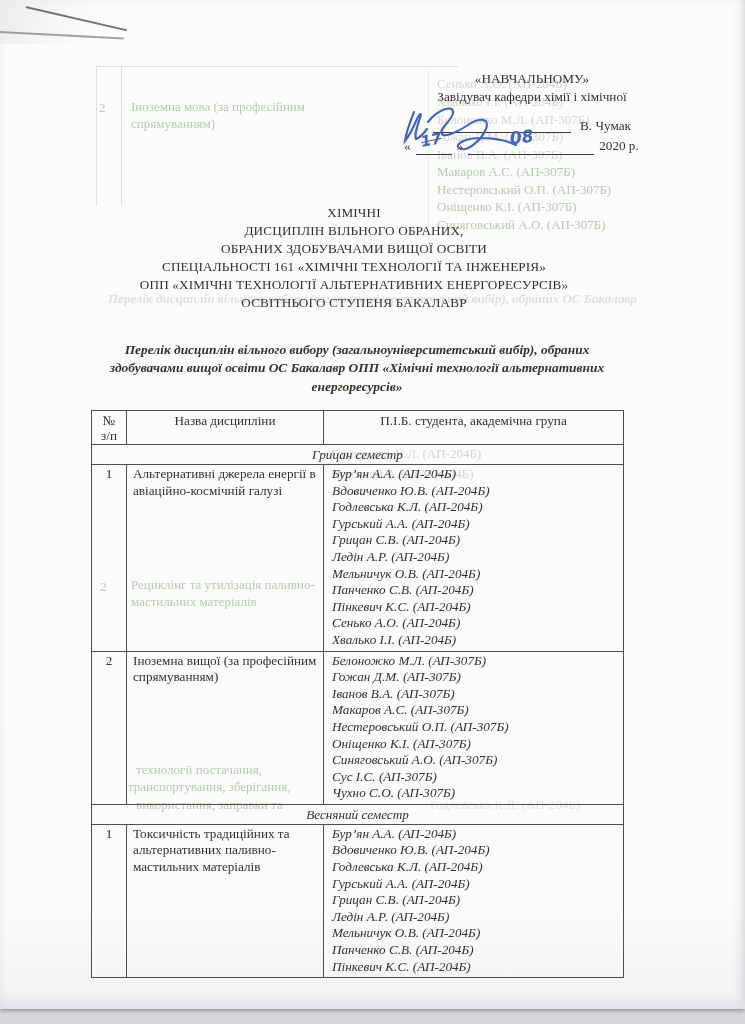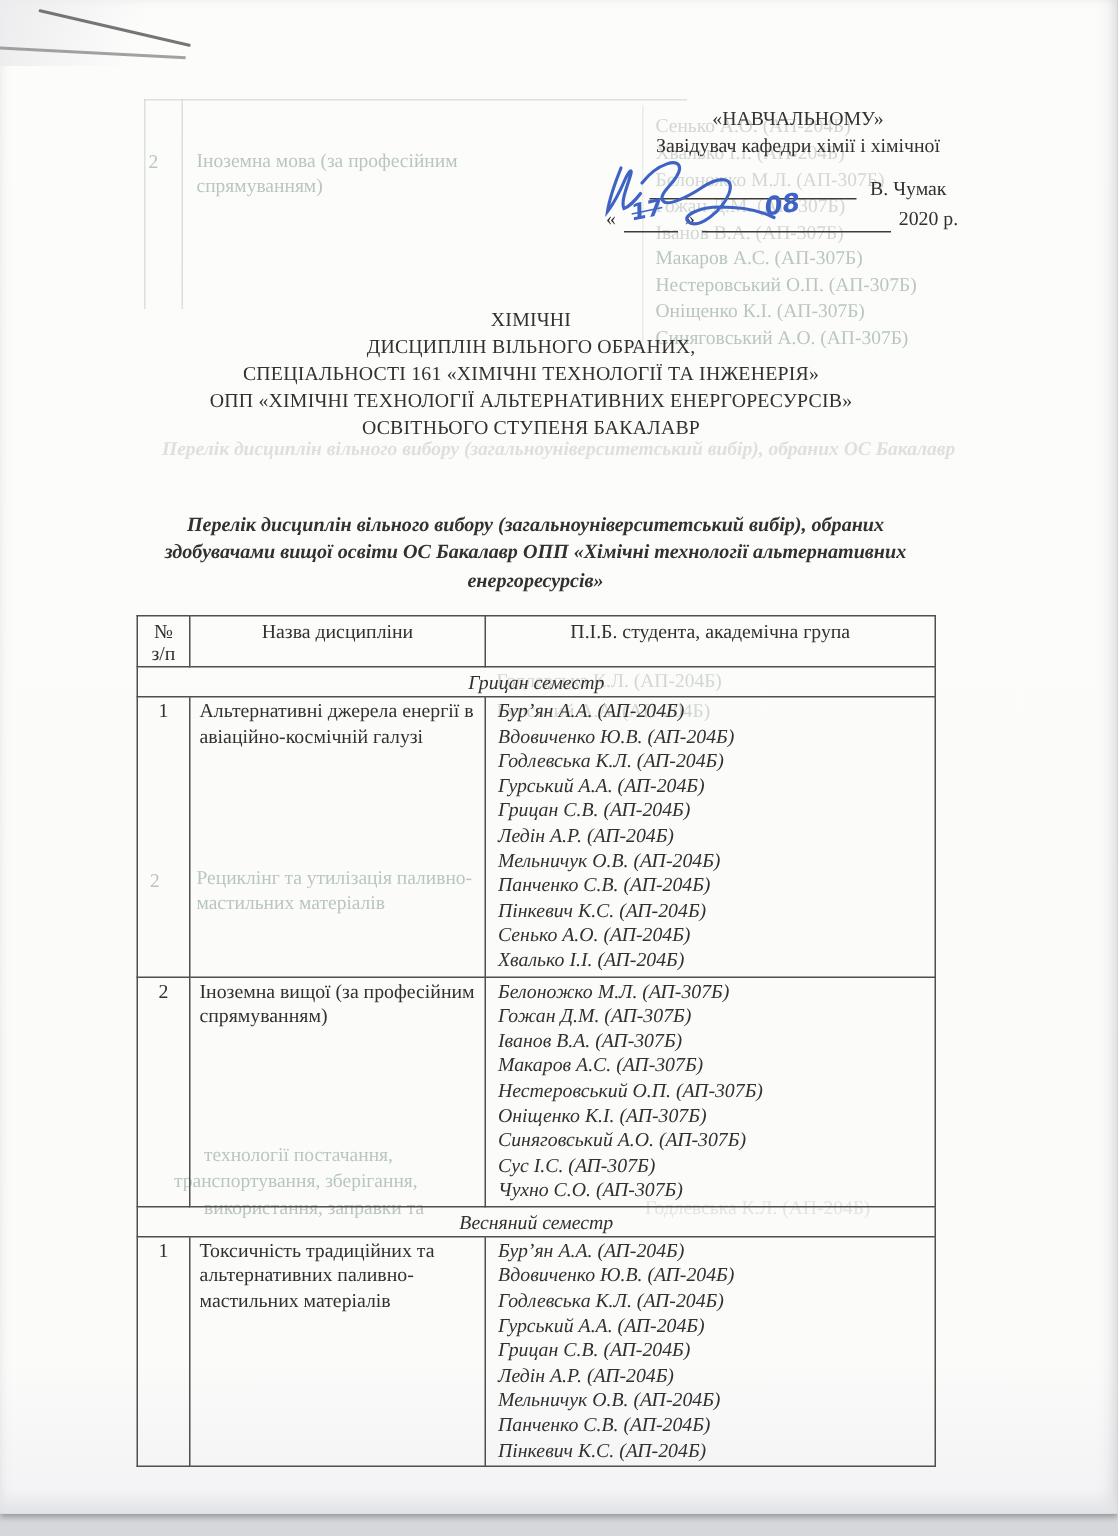--- a/index.html
+++ b/index.html
@@ -95,21 +95,21 @@
     <div class="g g-green" style="left:437px;top:182px">Нестеровський О.П. (АП-307Б)</div>
     <div class="g g-green" style="left:437px;top:199px">Оніщенко К.І. (АП-307Б)</div>
     <div class="g g-green" style="left:437px;top:217px">Синяговський А.О. (АП-307Б)</div>
     <div class="g g-italic" style="left:108px;top:291px">Перелік дисциплін вільного вибору (загальноуніверситетський вибір), обраних ОС Бакалавр</div>
     <div class="g g-gray" style="left:331px;top:446px">Годлевська К.Л. (АП-204Б)</div>
     <div class="g g-gray" style="left:331px;top:466px">Гурський А.А. (АП-204Б)</div>
     <div class="g g-green" style="left:100px;top:579px">2</div>
     <div class="g g-green" style="left:131px;top:577px">Рециклінг та утилізація паливно-</div>
     <div class="g g-green" style="left:131px;top:594px">мастильних матеріалів</div>
     <div class="g g-green" style="left:136px;top:762px">технології постачання,</div>
-    <div class="g g-green" style="left:116px;top:779px">транспортування, зберігання,</div>
+    <div class="g g-green" style="left:128px;top:779px">транспортування, зберігання,</div>
     <div class="g g-green" style="left:136px;top:797px">використання, заправки та</div>
     <div class="g g-gray" style="left:430px;top:797px;opacity:.35">Годлевська К.Л. (АП-204Б)</div>
   </div>
 
   <div class="approval">
     <div>«НАВЧАЛЬНОМУ»</div>
     <div>Завідувач кафедри хімії і хімічної</div>
     <div class="sig-row">
       <span class="sig-line"></span>
       <span>В. Чумак</span>
@@ -130,20 +130,21 @@
   <svg class="signature-svg" width="140" height="58" viewBox="0 0 140 58">
     <g fill="none" stroke="#3f63c5" stroke-width="2.1" stroke-linecap="round">
       <path d="M18 12 C14 22 10 34 9 41 C13 36 18 26 21 19 C24 13 26 12 24 18 C21 27 18 35 20 39 C23 38 28 33 31 29"></path>
       <path d="M32 22 C42 9 58 4 57 13 C56 21 42 29 46 34 C49 38 63 31 72 25 C84 17 94 18 90 29 C85 41 70 53 63 48 C58 44 70 38 84 38 C100 38 112 41 120 45"></path>
     </g>
   </svg>
 
   <div class="title-block">
     <div>ХІМІЧНІ</div>
     <div>ДИСЦИПЛІН ВІЛЬНОГО ОБРАНИХ,</div>
+    <div>ОБРАНИХ ЗДОБУВАЧАМИ ВИЩОЇ ОСВІТИ</div>
     <div>СПЕЦІАЛЬНОСТІ 161 «ХІМІЧНІ ТЕХНОЛОГІЇ ТА ІНЖЕНЕРІЯ»</div>
     <div>ОПП «ХІМІЧНІ ТЕХНОЛОГІЇ АЛЬТЕРНАТИВНИХ ЕНЕРГОРЕСУРСІВ»</div>
     <div>ОСВІТНЬОГО СТУПЕНЯ БАКАЛАВР</div>
   </div>
 
   <div class="subtitle">Перелік дисциплін вільного вибору (загальноуніверситетський вибір), обраних здобувачами вищої освіти ОС Бакалавр ОПП «Хімічні технології альтернативних енергоресурсів»</div>
 
   <table class="doc">
     <colgroup>
       <col style="width:35px">

